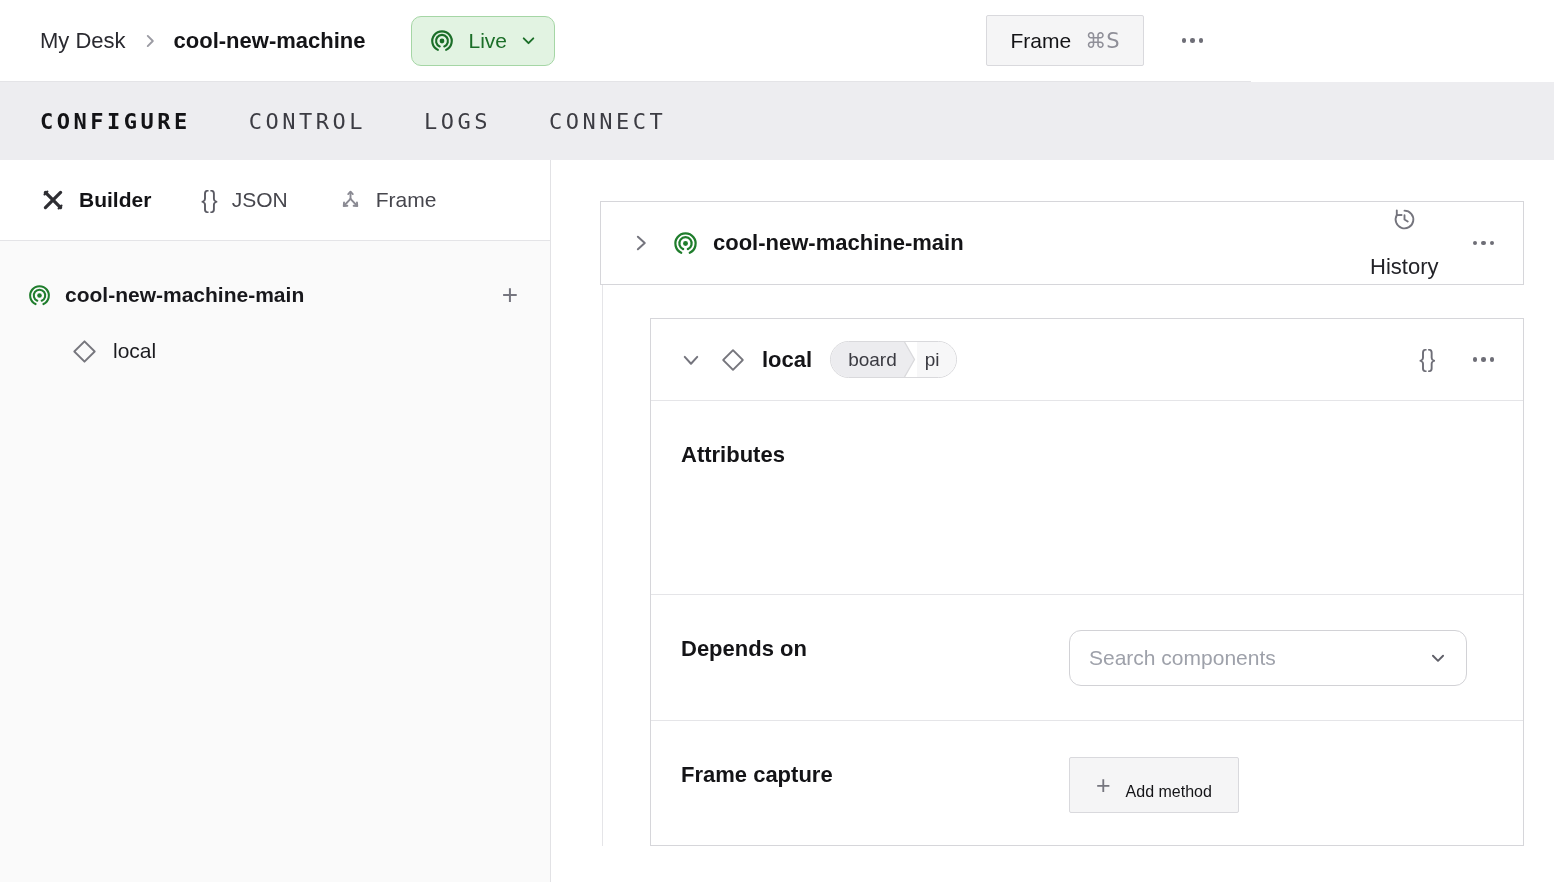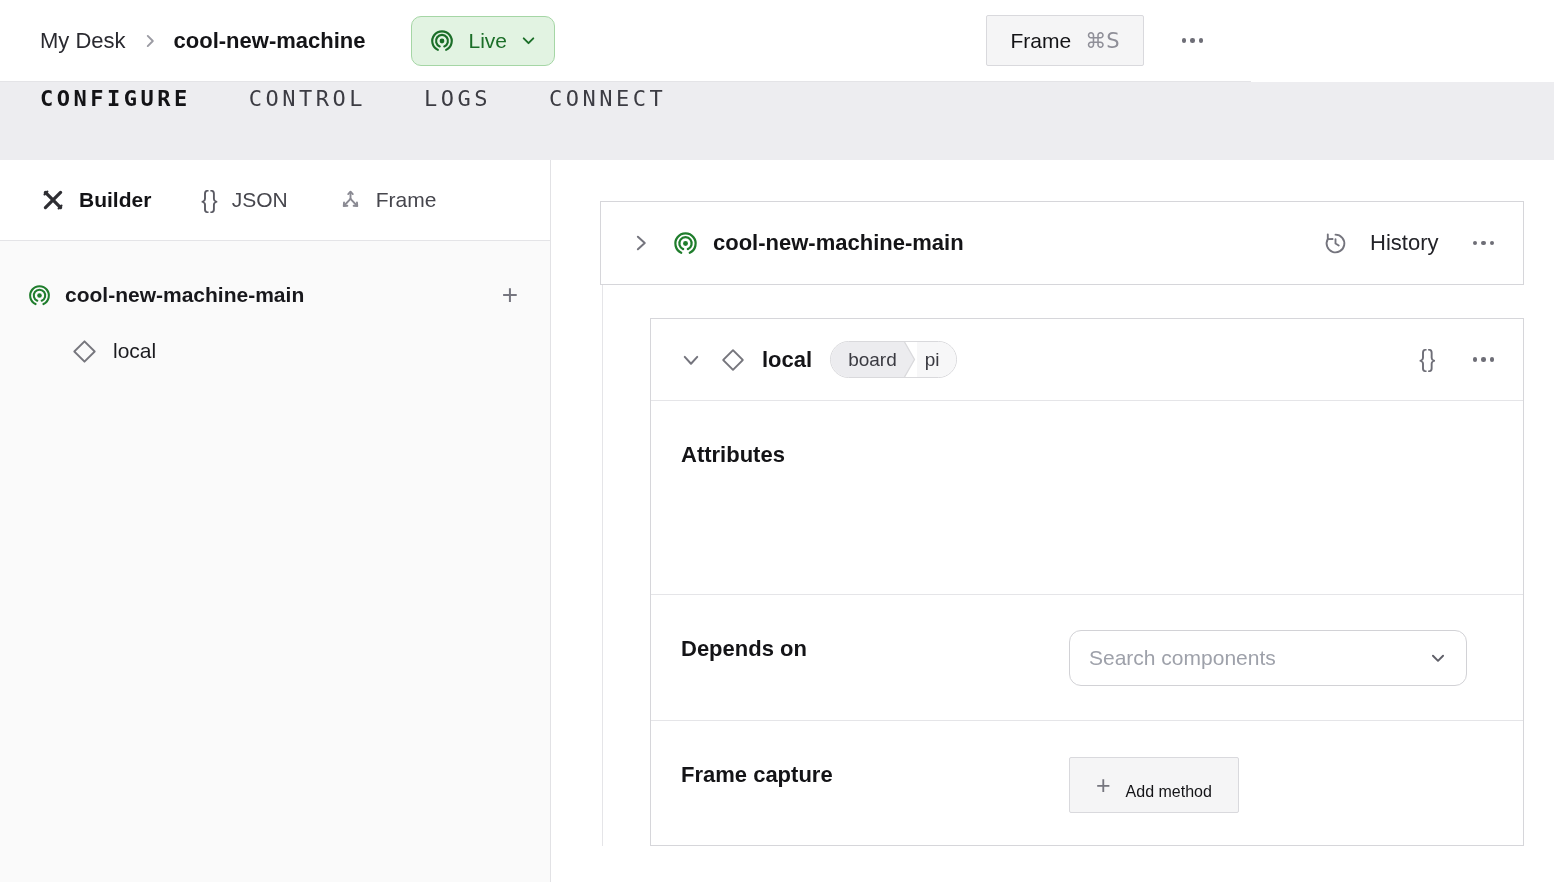--- a/index.html
+++ b/index.html
@@ -21,21 +21,21 @@
   .save-btn { margin-left:auto; height:51px; display:inline-flex; align-items:center; gap:14px;
     padding:0 23px; background:#F5F5F6; border:1px solid #D9D9DD; border-radius:2px; }
   .save-btn .save-label { font-size:21px; color:#141417; }
   .save-btn .save-shortcut { font-size:21px; color:#8F8F98; font-family:"DejaVu Sans", sans-serif; }
   .dots { display:inline-flex; align-items:center; }
   .dots i { width:4.5px; height:4.5px; border-radius:50%; background:#6E6E77; margin:0 2px; }
   .topbar .dots { margin-left:36px; }
 
   
   .tabbar { position:absolute; left:0; top:82px; width:1554px; height:78px; background:#EDEDF0;
-    display:flex; padding-left:40px; column-gap:58px;
+    display:flex; align-items:center; padding-left:40px; column-gap:58px;
     font-family:"DejaVu Sans Mono", monospace; font-size:22px; letter-spacing:3.5px; color:#3C3C43; }
   .tab { padding:4px 0; }
   .tab.active { font-weight:700; color:#131316; }
 
   
   .sidebar { position:absolute; left:0; top:160px; width:551px; height:832px; background:#FAFAFA;
     border-right:1px solid #E2E2E5; }
   .sidebar-tabs { height:81px; background:#fff; border-bottom:1px solid #E4E4E7;
     display:flex; align-items:center; padding-left:40px; column-gap:50px; }
   .view-tab { display:inline-flex; align-items:center; gap:13px; font-size:21px; color:#46464D; }
@@ -52,21 +52,21 @@
 
   
   .main { position:absolute; left:551px; top:160px; width:1003px; height:722px; background:#fff; }
 
   .part-card { position:absolute; left:600px; top:201px; width:924px; height:84px;
     border:1px solid #D6D6DA; background:#fff; display:flex; align-items:center; padding:0 27px 0 30px; }
   .part-card .chev { color:#74747D; display:flex; }
   .part-card .part-icon { margin-left:21px; }
   .part-card h2 { margin-left:14px; font-size:22px; font-weight:700; color:#141417; }
   .history-btn { margin-left:auto; display:inline-flex; align-items:center; gap:22px;
-    font-size:22px; color:#232328; }
+    font-size:22px; color:#232328;flex-direction:column; }
   .history-btn svg { color:#74747D; }
   .part-card .dots { margin-left:32px; }
 
   .connector { position:absolute; left:602px; top:285px; width:1px; height:561px; background:#E5E5E8; }
 
   .component-card { position:absolute; left:650px; top:318px; width:874px; height:528px;
     border:1px solid #D6D6DA; background:#fff; }
   .component-header { height:82px; border-bottom:1px solid #E5E5E8; display:flex; align-items:center;
     padding:0 27px 0 30px; }
   .component-header .chev { color:#74747D; display:flex; }

